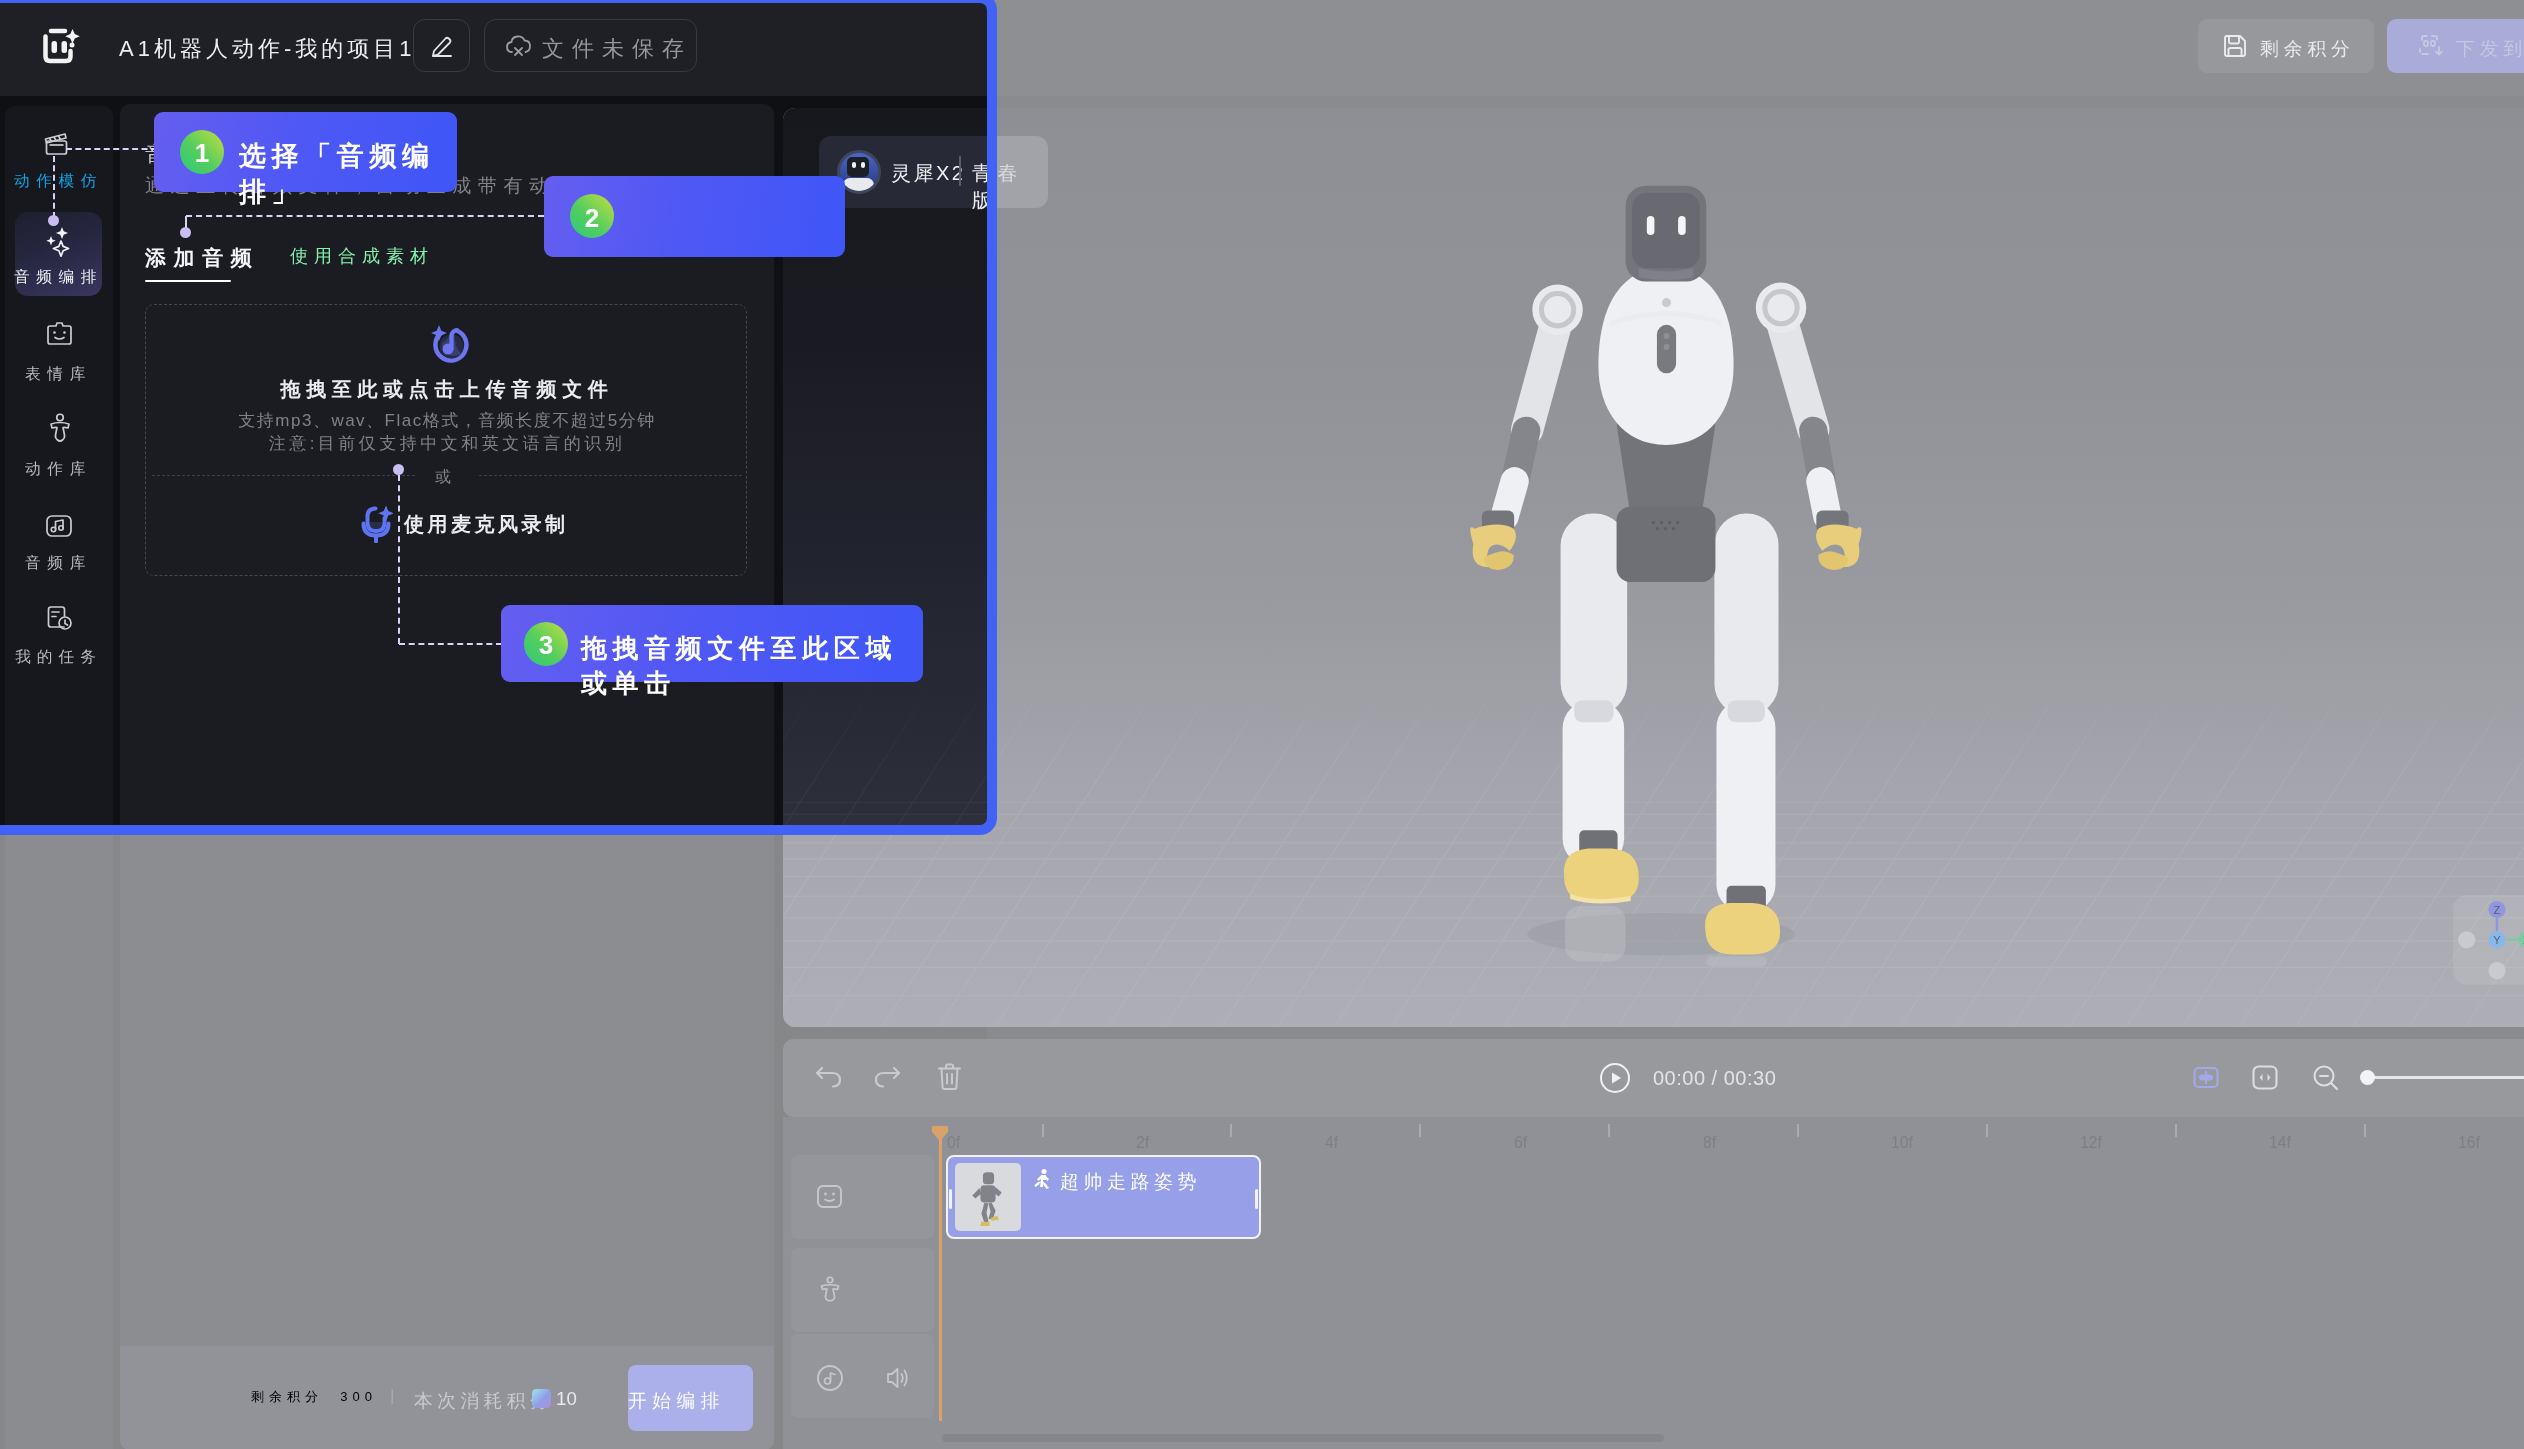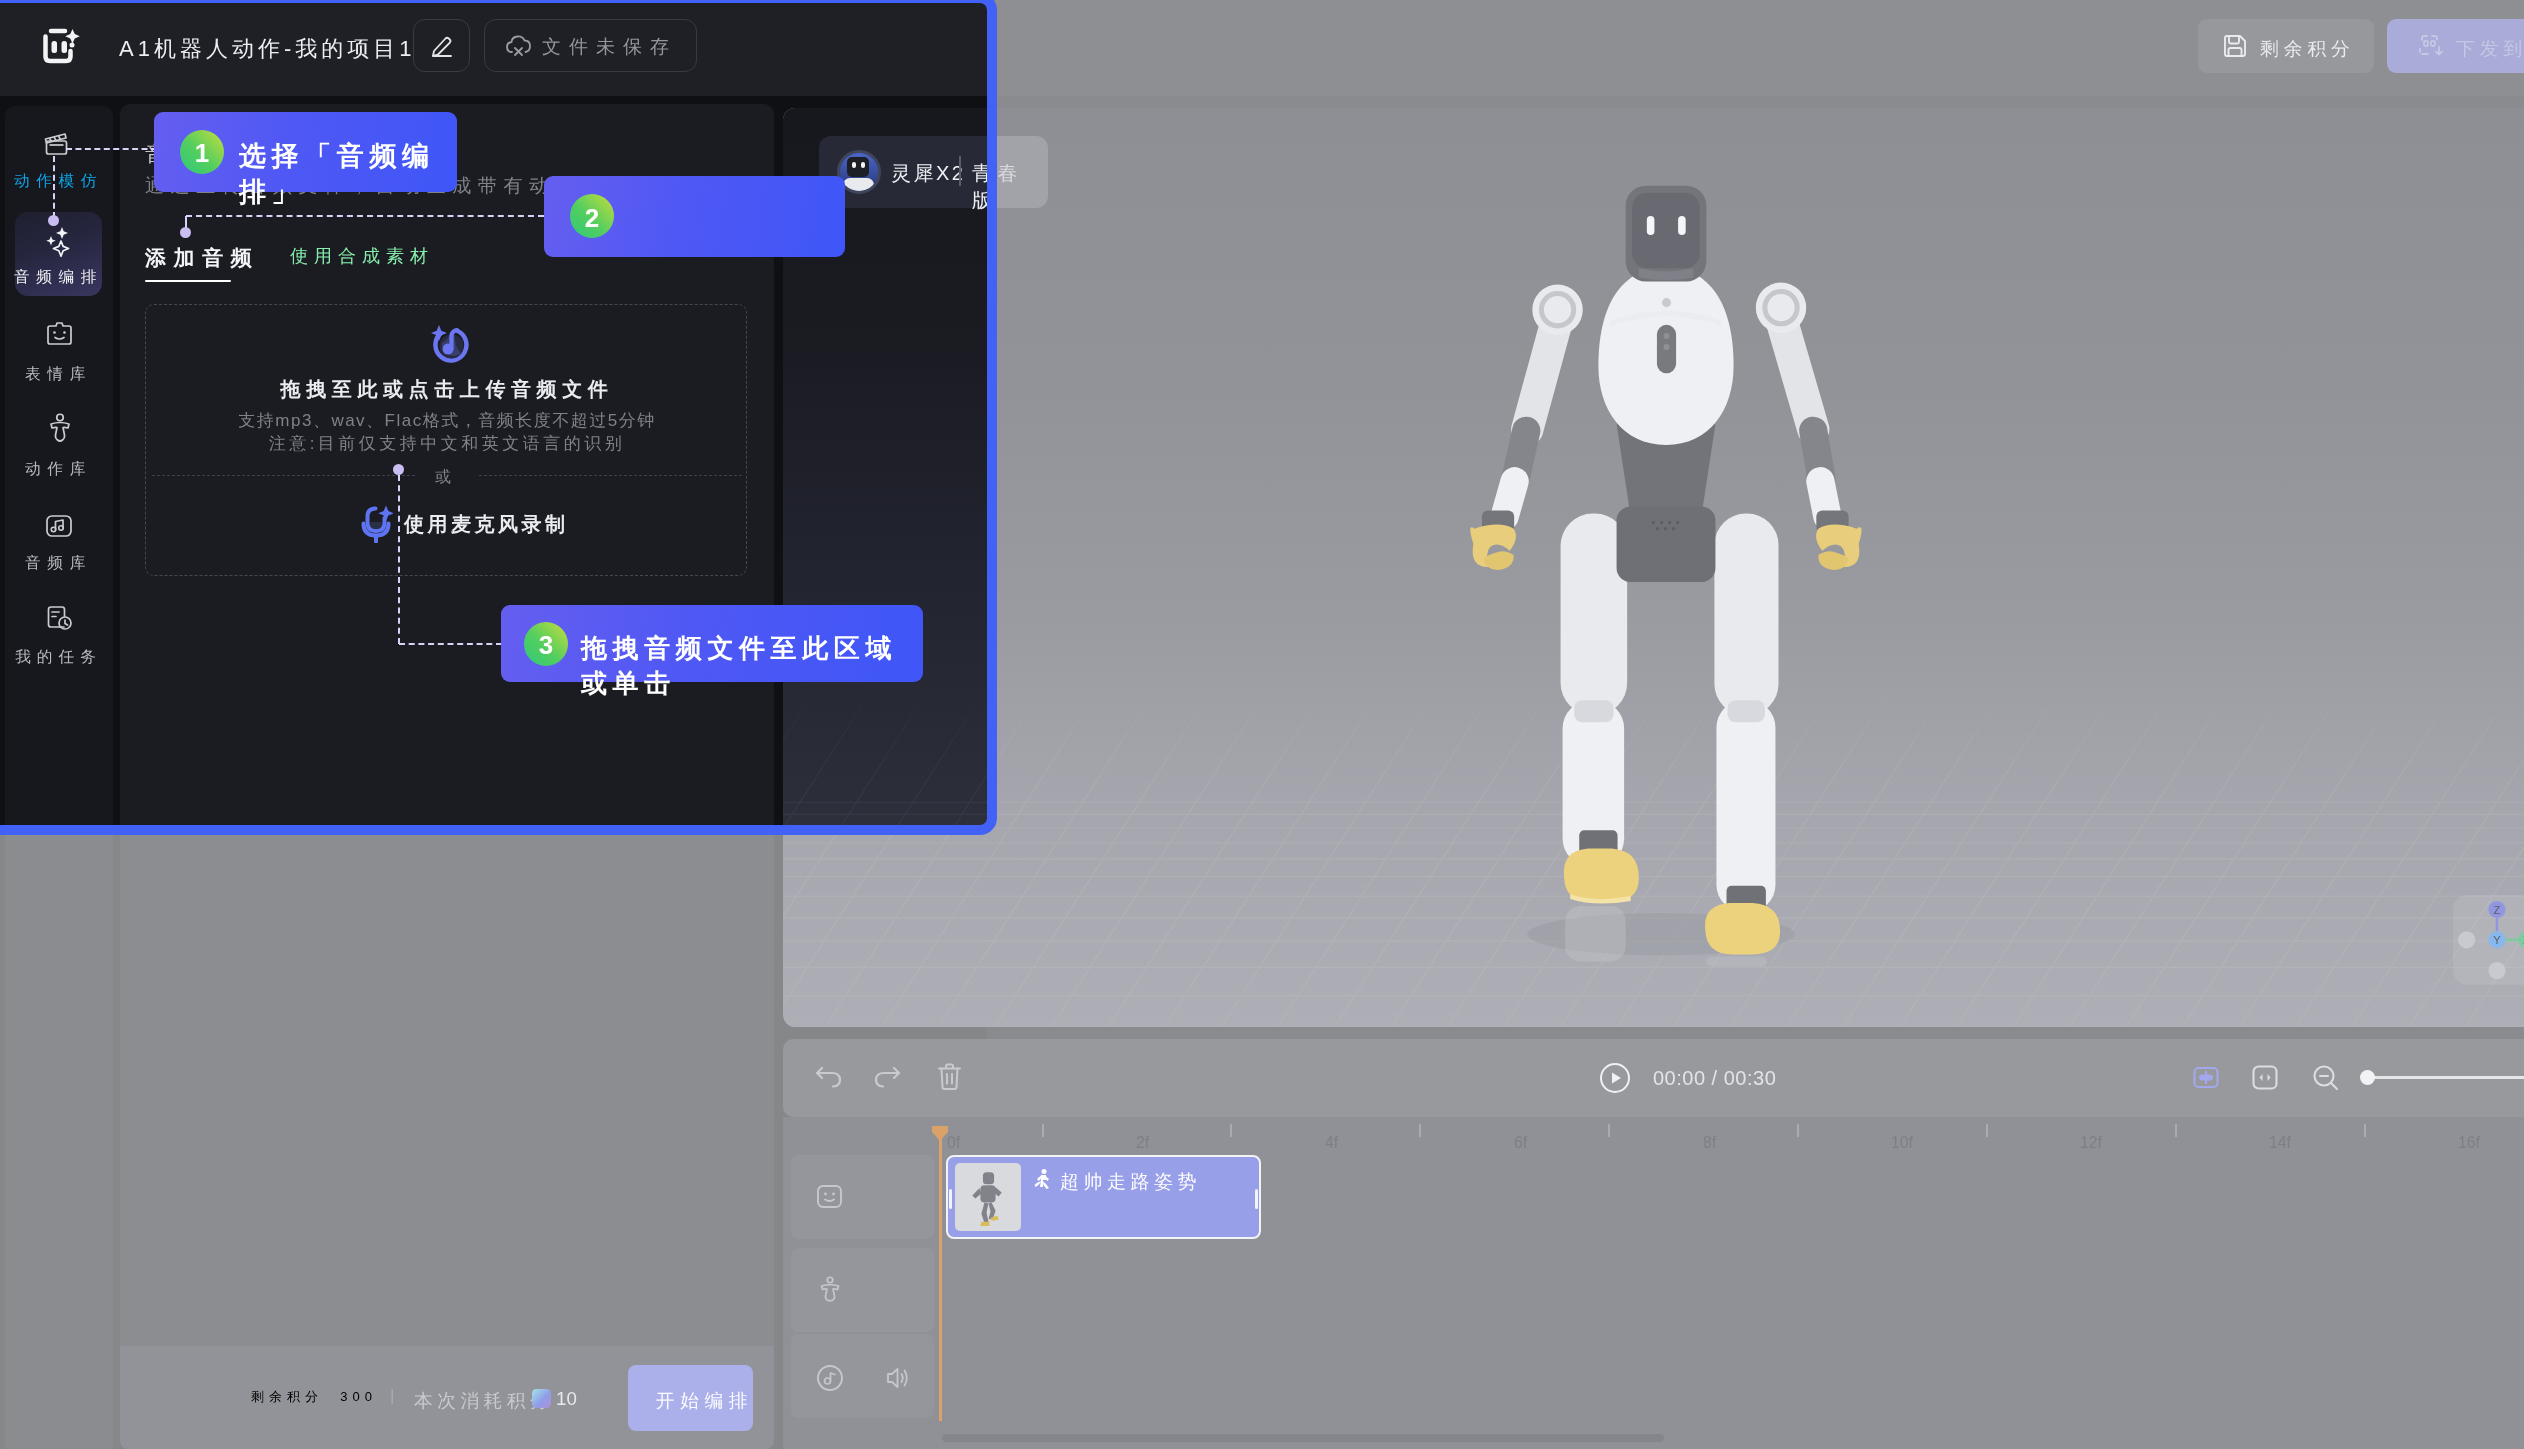--- a/index.html
+++ b/index.html
@@ -29,21 +29,21 @@
         <path d="M 10 34 L 33 9 Q 36 6 39.5 9 L 41.5 11 Q 44.5 14 41.5 17.5 L 18 41 L 8 43.5 Z" stroke="#e3e4e8" stroke-width="3.6" fill="none" stroke-linejoin="round"></path>
         <path d="M 8 44 L 44 44" stroke="#e3e4e8" stroke-width="3.6" stroke-linecap="round"></path>
       </svg>
     </div>
 
     <div class="abs" style="left:484px;top:19px;width:213px;height:53px;border:1px solid #393a40;border-radius:12px;">
       <svg class="abs" style="left:20px;top:13px;" width="27" height="25" viewBox="0 0 54 50">
         <path d="M 14 38 Q 4 38 4 28 Q 4 19 13 18 Q 14 8 25 7 Q 35 6 39 15 Q 50 15 50 26 Q 50 36 41 38" stroke="#9b9ca2" stroke-width="3.6" fill="none" stroke-linecap="round"></path>
         <path d="M 20 30 L 34 44 M 34 30 L 20 44" stroke="#9b9ca2" stroke-width="3.6" stroke-linecap="round"></path>
       </svg>
-      <div class="abs" style="left:57px;top:14px;font-size:19px;letter-spacing:8px;color:#95969c;">文件未保存</div>
+      <div class="abs" style="left:57px;top:14px;font-size:22px;letter-spacing:8px;color:#95969c;">文件未保存</div>
     </div>
   </div>
 
   <div class="abs" id="sidebar" style="left:4.5px;top:106px;width:108px;height:1343px;background:#17181d;border-radius:10px 10px 0 0;">
 
     <svg class="abs" style="left:38px;top:25px;" width="30" height="27" viewBox="0 0 60 54">
       <g stroke="#cbccd2" stroke-width="3.4" fill="none" stroke-linejoin="round">
         <rect x="7" y="20" width="40" height="26" rx="4"></rect>
         <path d="M 7 24 L 5 16 L 44 6 L 46 14 Z"></path>
         <path d="M 13 14.5 L 17 21 M 22 12 L 26 19 M 31 10 L 35 17"></path>
@@ -168,21 +168,21 @@
   </div>
   <div class="abs" id="sidebar-wash" style="left:4.5px;top:830px;width:108px;height:619px;background:#8b8c90;"></div>
   <div class="abs" id="panel-wash" style="left:120px;top:830px;width:654px;height:516px;background:#8c8d91;"></div>
   <div class="abs" id="panel-footer" style="left:120px;top:1346px;width:654px;height:104px;background:#929398;border-radius:0 0 10px 10px;">
     <div class="abs" style="left:131px;top:42px;font-size:13px;color:#000000;letter-spacing:5px;">剩余积分&nbsp;&nbsp;300</div>
     <div class="abs" style="left:270px;top:40px;font-size:17px;color:#aaabb0;">|</div>
     <div class="abs" style="left:294px;top:42px;font-size:18.7px;color:#c9cacf;letter-spacing:4.5px;">本次消耗积分</div>
     <div class="abs" style="left:412px;top:43px;width:19px;height:19px;border-radius:4.5px;background:linear-gradient(135deg,#9fd8ea 10%,#8f9fe8 55%,#b08fd8 100%);"></div>
     <div class="abs" style="left:436px;top:42px;font-size:18.7px;color:#e8e9ec;">10</div>
     <div class="abs" style="left:508px;top:19px;width:125px;height:66px;border-radius:8px;background:#abb0ea;">
-      <div class="abs" style="left:0;top:23px;width:125px;text-align:right;font-size:18.7px;color:#fbfcfe;letter-spacing:5.6px;">开始编排</div>
+      <div class="abs" style="left:0;top:23px;width:125px;text-align:left;font-size:18.7px;color:#fbfcfe;letter-spacing:5.6px;">开始编排</div>
     </div>
   </div>
 
   <div class="abs" id="viewport" style="left:783px;top:108px;width:1794px;height:919px;border-radius:12px;overflow:hidden;
        background:linear-gradient(180deg,#8e8f94 0%,#929398 30%,#9a9ba1 55%,#a5a6ad 75%,#aeafb6 100%);">
     <svg class="abs" style="left:0;top:0;" width="1794" height="919" viewBox="0 0 3553 1820">
       <defs>
           <linearGradient id="gfL" x1="0" y1="0" x2="0" y2="1">
         <stop offset="0.61" stop-color="#fff" stop-opacity="0"></stop>
         <stop offset="0.73" stop-color="#fff" stop-opacity="0.45"></stop>

